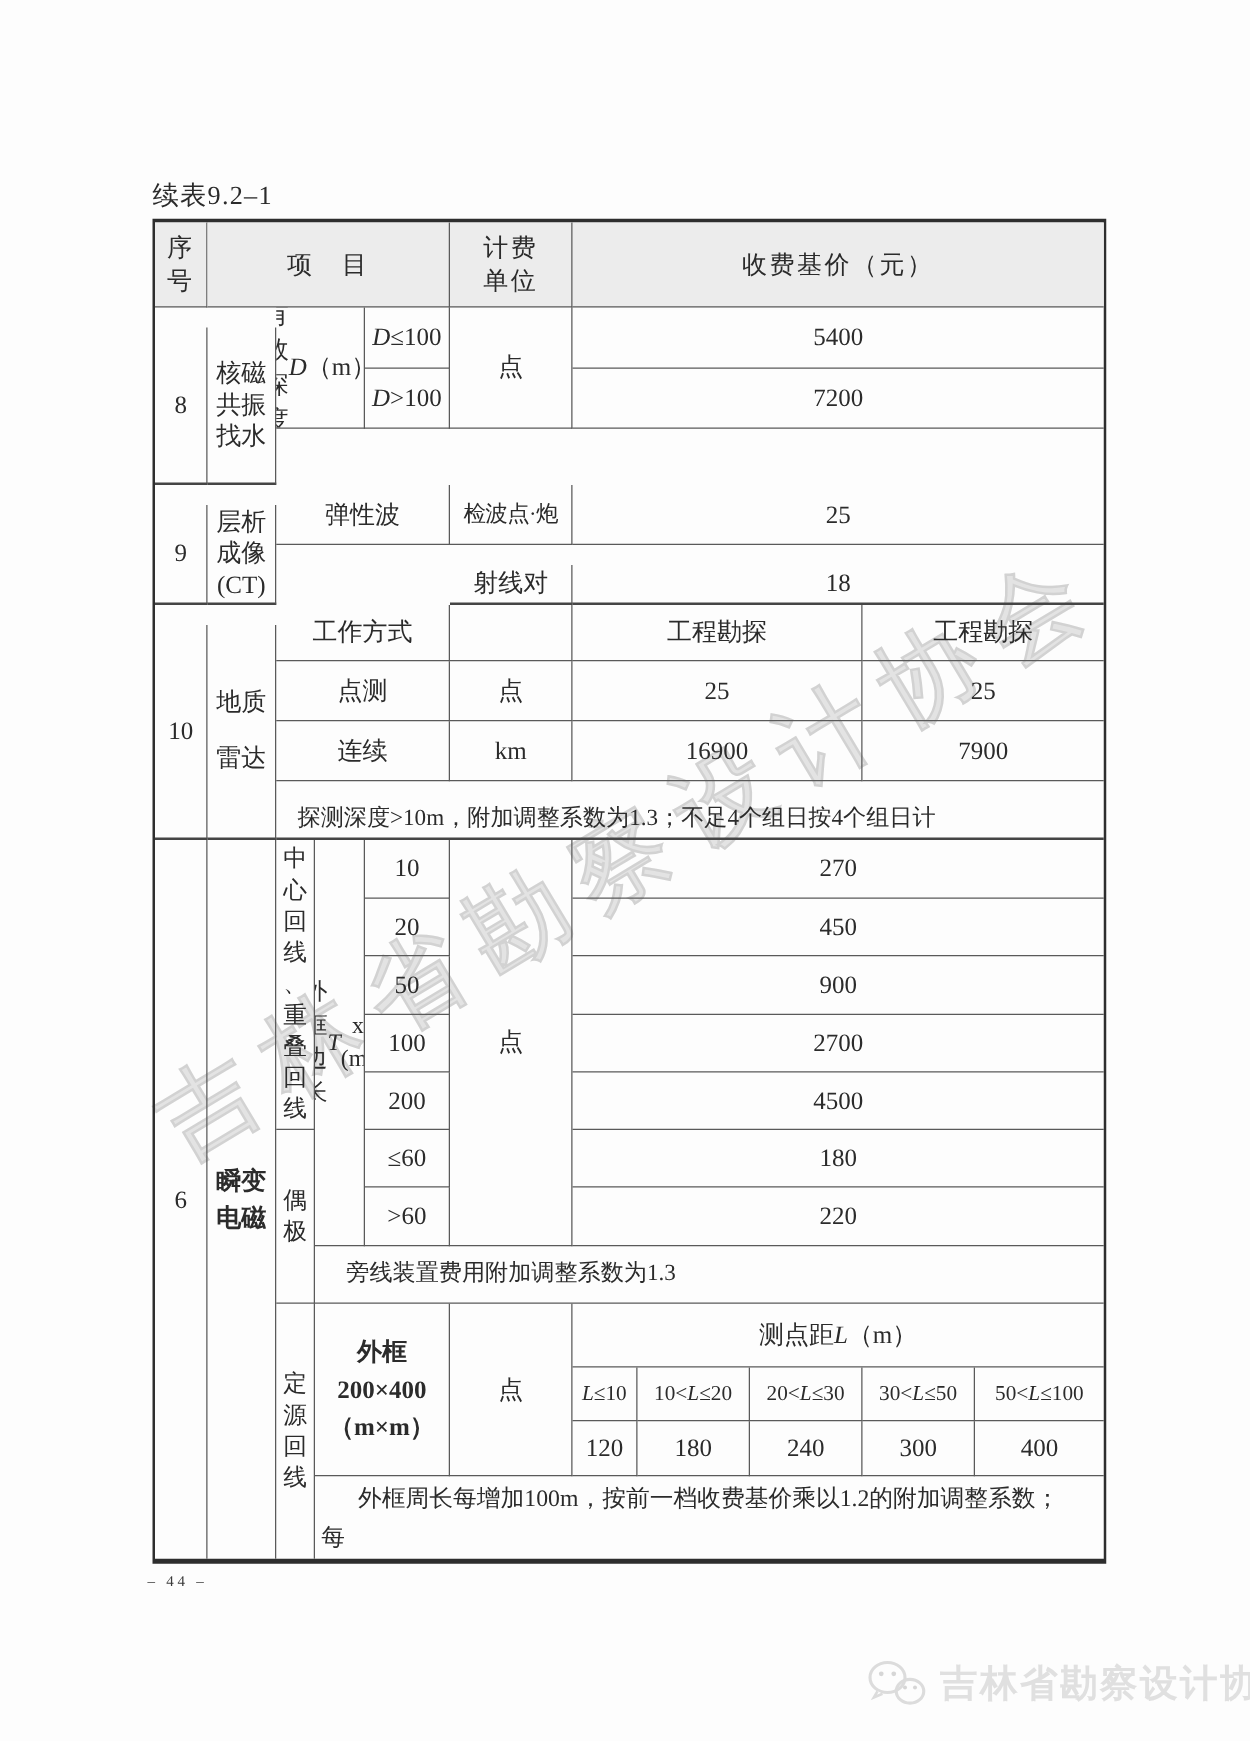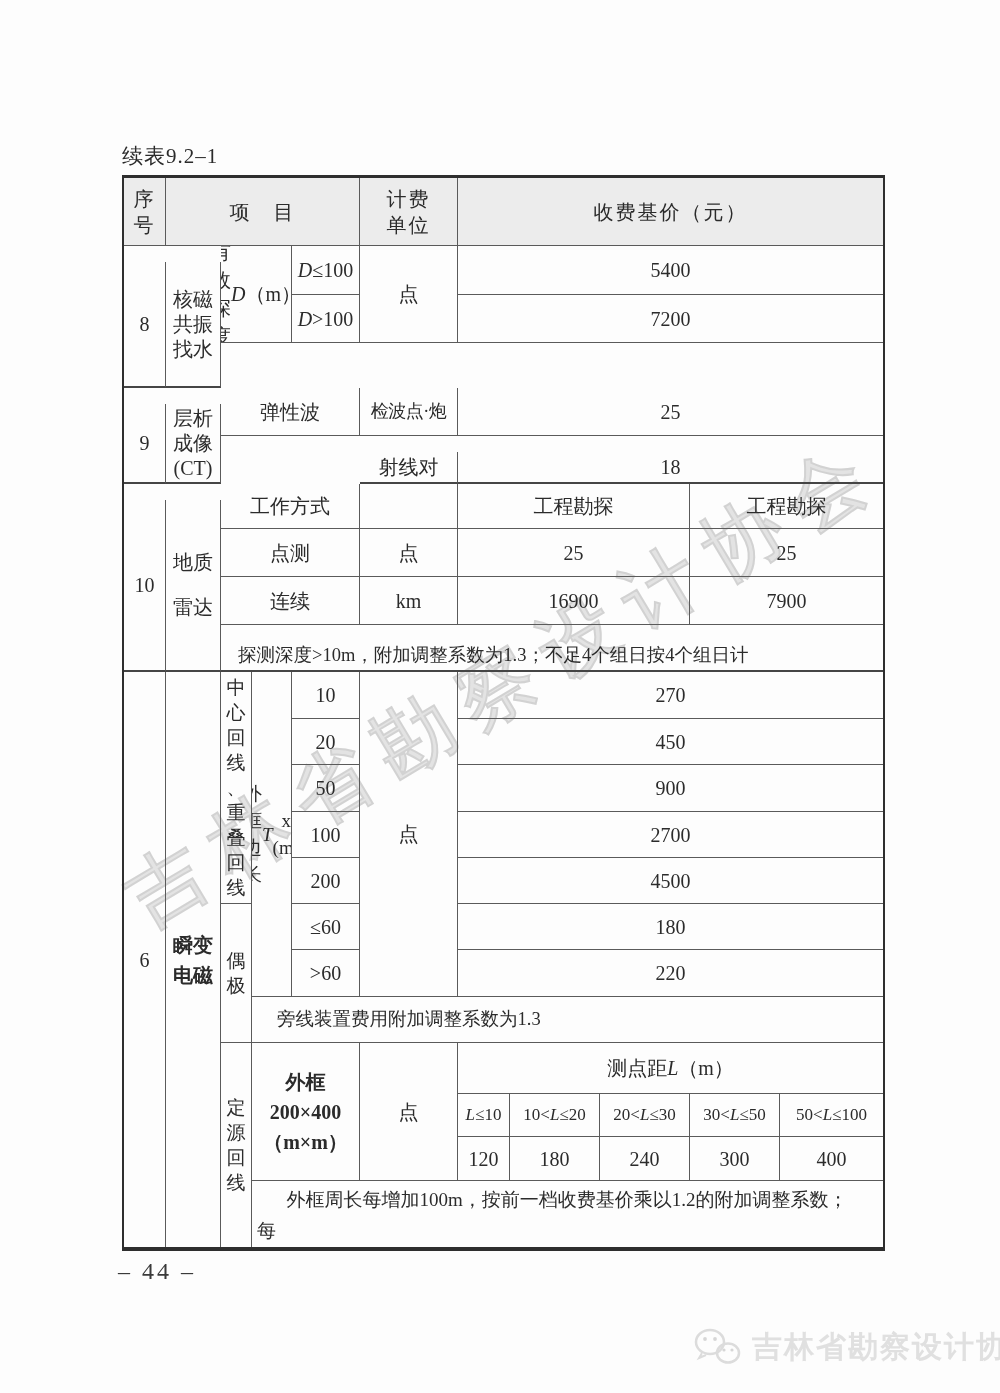--- a/index.html
+++ b/index.html
@@ -44,21 +44,21 @@
   .vert27 { line-height:27px; }
   .tight { font-size:18px; letter-spacing:-0.5px; }
   .small { font-size:17px; }
   .note { justify-content:flex-start; text-align:left; padding-left:17px; font-size:18.5px; }
   .pad24 { padding-left:25px; }
   .note2 {
     display:block; text-align:left; font-size:19px; line-height:31px;
     padding:3px 26px 0 5px; text-indent:1.55em;
   }
   .page-num {
-    position:absolute; left:118px; top:1258px; font-size:24px;
+    position:absolute; left:118px; top:1258px; font-size:12px;
     letter-spacing:3px; color:#3a3a3a;
   }
   .footer {
     position:absolute; left:692px; top:1326px; display:flex;
     align-items:center; gap:8px;
   }
   .footer-brand {
     font-family:"Liberation Sans","DejaVu Sans",sans-serif;
     font-size:30px; color:#e0e0e0; letter-spacing:2px; font-weight:bold;
     white-space:nowrap;

